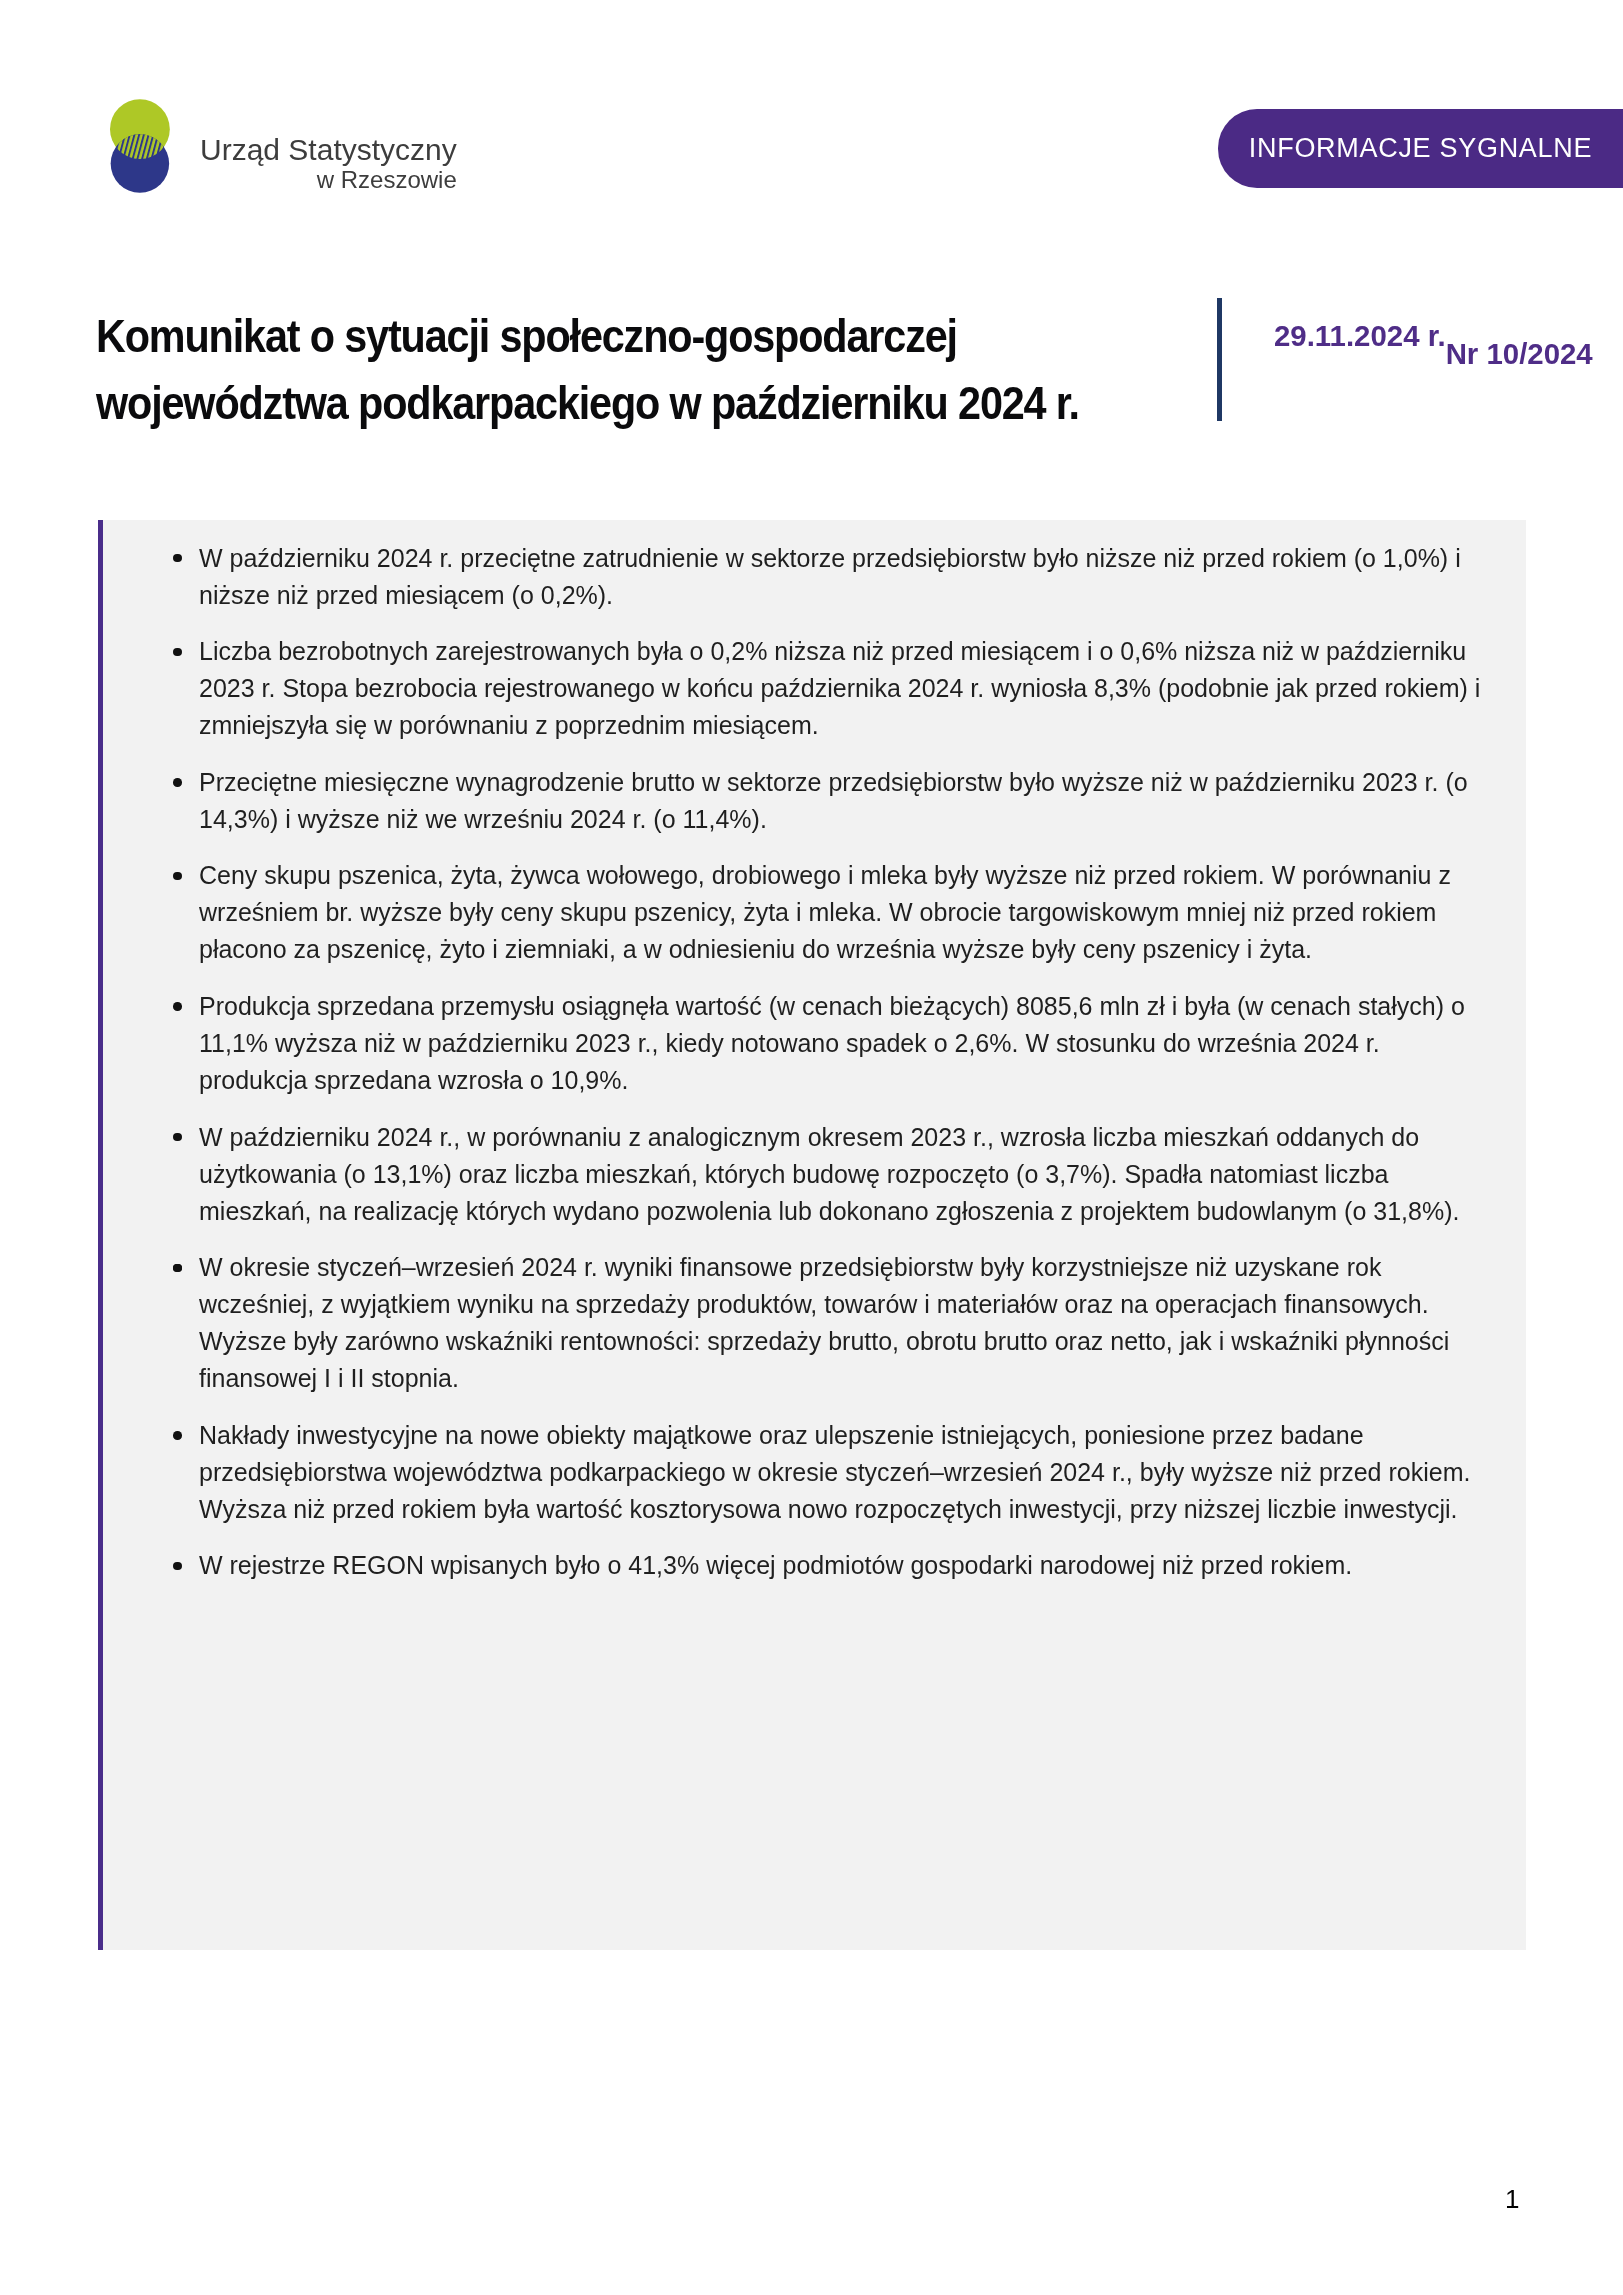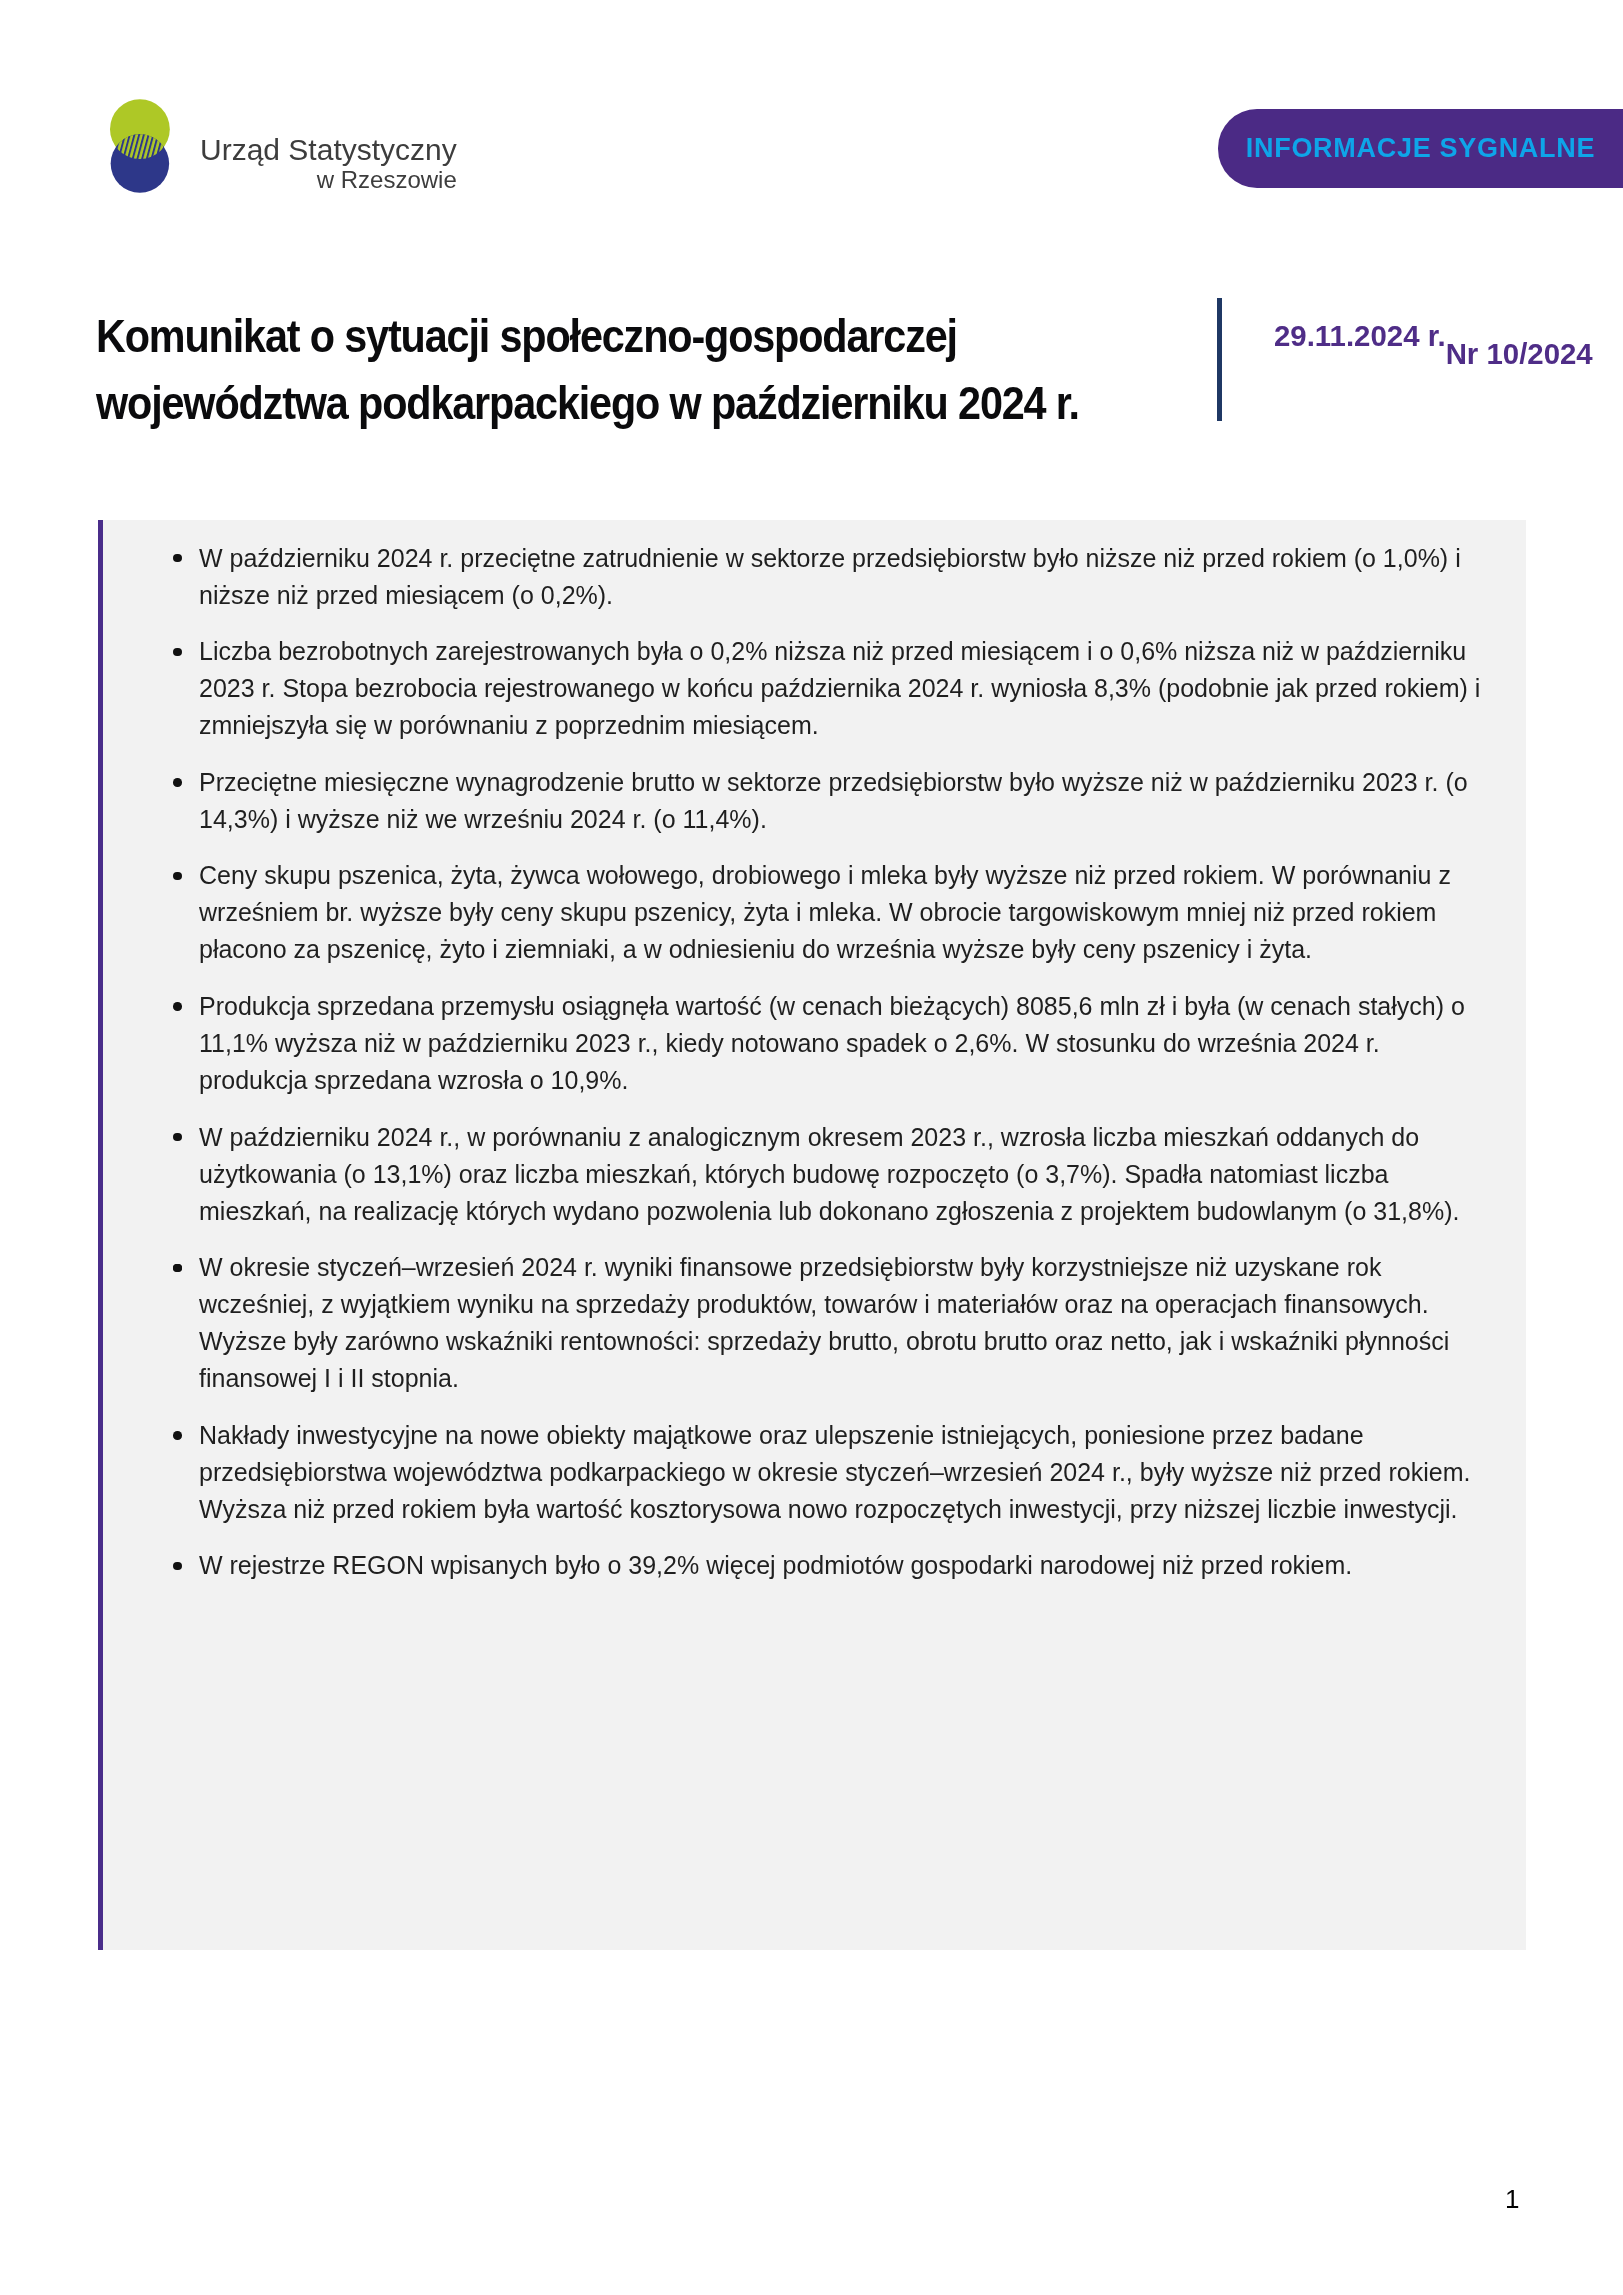--- a/index.html
+++ b/index.html
@@ -26,21 +26,21 @@
   .org-name{margin-left:25px;margin-top:34px;line-height:1.12;color:#3D3D3D;text-align:right;}
   .org-name .l1{font-size:30px;letter-spacing:0px;}
   .org-name .l2{font-size:24px;}
 
   .badge{
     position:absolute;left:1218px;right:0;top:109px;height:79px;
     background:var(--badge-bg,#4B2A85);
     border-radius:39px 0 0 39px;
     display:flex;align-items:center;justify-content:center;
   }
-  .badge span{color:#0ea5e9;font-weight:bold;font-size:27px;letter-spacing:0.7px;}
+  .badge span{color:#ffffff;font-weight:normal;font-size:27px;letter-spacing:0.7px;}
 
   
   .title{
     position:absolute;left:96px;top:302px;width:1191px;
     font-size:47px;font-weight:bold;line-height:67px;letter-spacing:-1.3px;
     color:var(--title-text,#0B0B0D);
     transform:scaleX(0.88);transform-origin:left top;
   }
   .masthead-divider{
     position:absolute;left:1217px;top:298px;width:5.2px;height:123px;
@@ -115,18 +115,18 @@
   <ul>
       <li><span class="dot"></span><span>W październiku 2024 r. przeciętne zatrudnienie w sektorze przedsiębiorstw było niższe niż przed rokiem (o 1,0%) i niższe niż przed miesiącem (o 0,2%).</span></li>
       <li><span class="dot"></span><span>Liczba bezrobotnych zarejestrowanych była o 0,2% niższa niż przed miesiącem i o 0,6% niższa niż w październiku 2023 r. Stopa bezrobocia rejestrowanego w końcu października 2024 r. wyniosła 8,3% (podobnie jak przed rokiem) i zmniejszyła się w porównaniu z poprzednim miesiącem.</span></li>
       <li><span class="dot"></span><span>Przeciętne miesięczne wynagrodzenie brutto w sektorze przedsiębiorstw było wyższe niż w październiku 2023 r. (o 14,3%) i wyższe niż we wrześniu 2024 r. (o 11,4%).</span></li>
       <li><span class="dot"></span><span>Ceny skupu pszenica, żyta, żywca wołowego, drobiowego i mleka były wyższe niż przed rokiem. W porównaniu z wrześniem br. wyższe były ceny skupu pszenicy, żyta i mleka. W obrocie targowiskowym mniej niż przed rokiem płacono za pszenicę, żyto i ziemniaki, a w odniesieniu do września wyższe były ceny pszenicy i żyta.</span></li>
       <li><span class="dot"></span><span>Produkcja sprzedana przemysłu osiągnęła wartość (w cenach bieżących) 8085,6 mln zł i była (w cenach stałych) o 11,1% wyższa niż w październiku 2023 r., kiedy notowano spadek o 2,6%. W stosunku do września 2024 r. produkcja sprzedana wzrosła o 10,9%.</span></li>
       <li><span class="dot"></span><span>W październiku 2024 r., w porównaniu z analogicznym okresem 2023 r., wzrosła liczba mieszkań oddanych do użytkowania (o 13,1%) oraz liczba mieszkań, których budowę rozpoczęto (o 3,7%). Spadła natomiast liczba mieszkań, na realizację których wydano pozwolenia lub dokonano zgłoszenia z projektem budowlanym (o 31,8%).</span></li>
       <li><span class="dot"></span></li>
       <li><span class="dot"></span><span>W okresie styczeń–wrzesień 2024 r. wyniki finansowe przedsiębiorstw były korzystniejsze niż uzyskane rok wcześniej, z wyjątkiem wyniku na sprzedaży produktów, towarów i materiałów oraz na operacjach finansowych. Wyższe były zarówno wskaźniki rentowności: sprzedaży brutto, obrotu brutto oraz netto, jak i wskaźniki płynności finansowej I i II stopnia.</span></li>
       <li><span class="dot"></span><span>Nakłady inwestycyjne na nowe obiekty majątkowe oraz ulepszenie istniejących, poniesione przez badane przedsiębiorstwa województwa podkarpackiego w okresie styczeń–wrzesień 2024 r., były wyższe niż przed rokiem. Wyższa niż przed rokiem była wartość kosztorysowa nowo rozpoczętych inwestycji, przy niższej liczbie inwestycji.</span></li>
-      <li><span class="dot"></span><span>W rejestrze REGON wpisanych było o 39,2% więcej podmiotów gospodarki narodowej niż przed rokiem.</span></li>
+      <li><span class="dot"></span><span>W rejestrze REGON wpisanych było o 41,3% więcej podmiotów gospodarki narodowej niż przed rokiem.</span></li>
     </ul>
 </div>
 
 <div class="page-number">1</div>
 
 
 </body></html>

